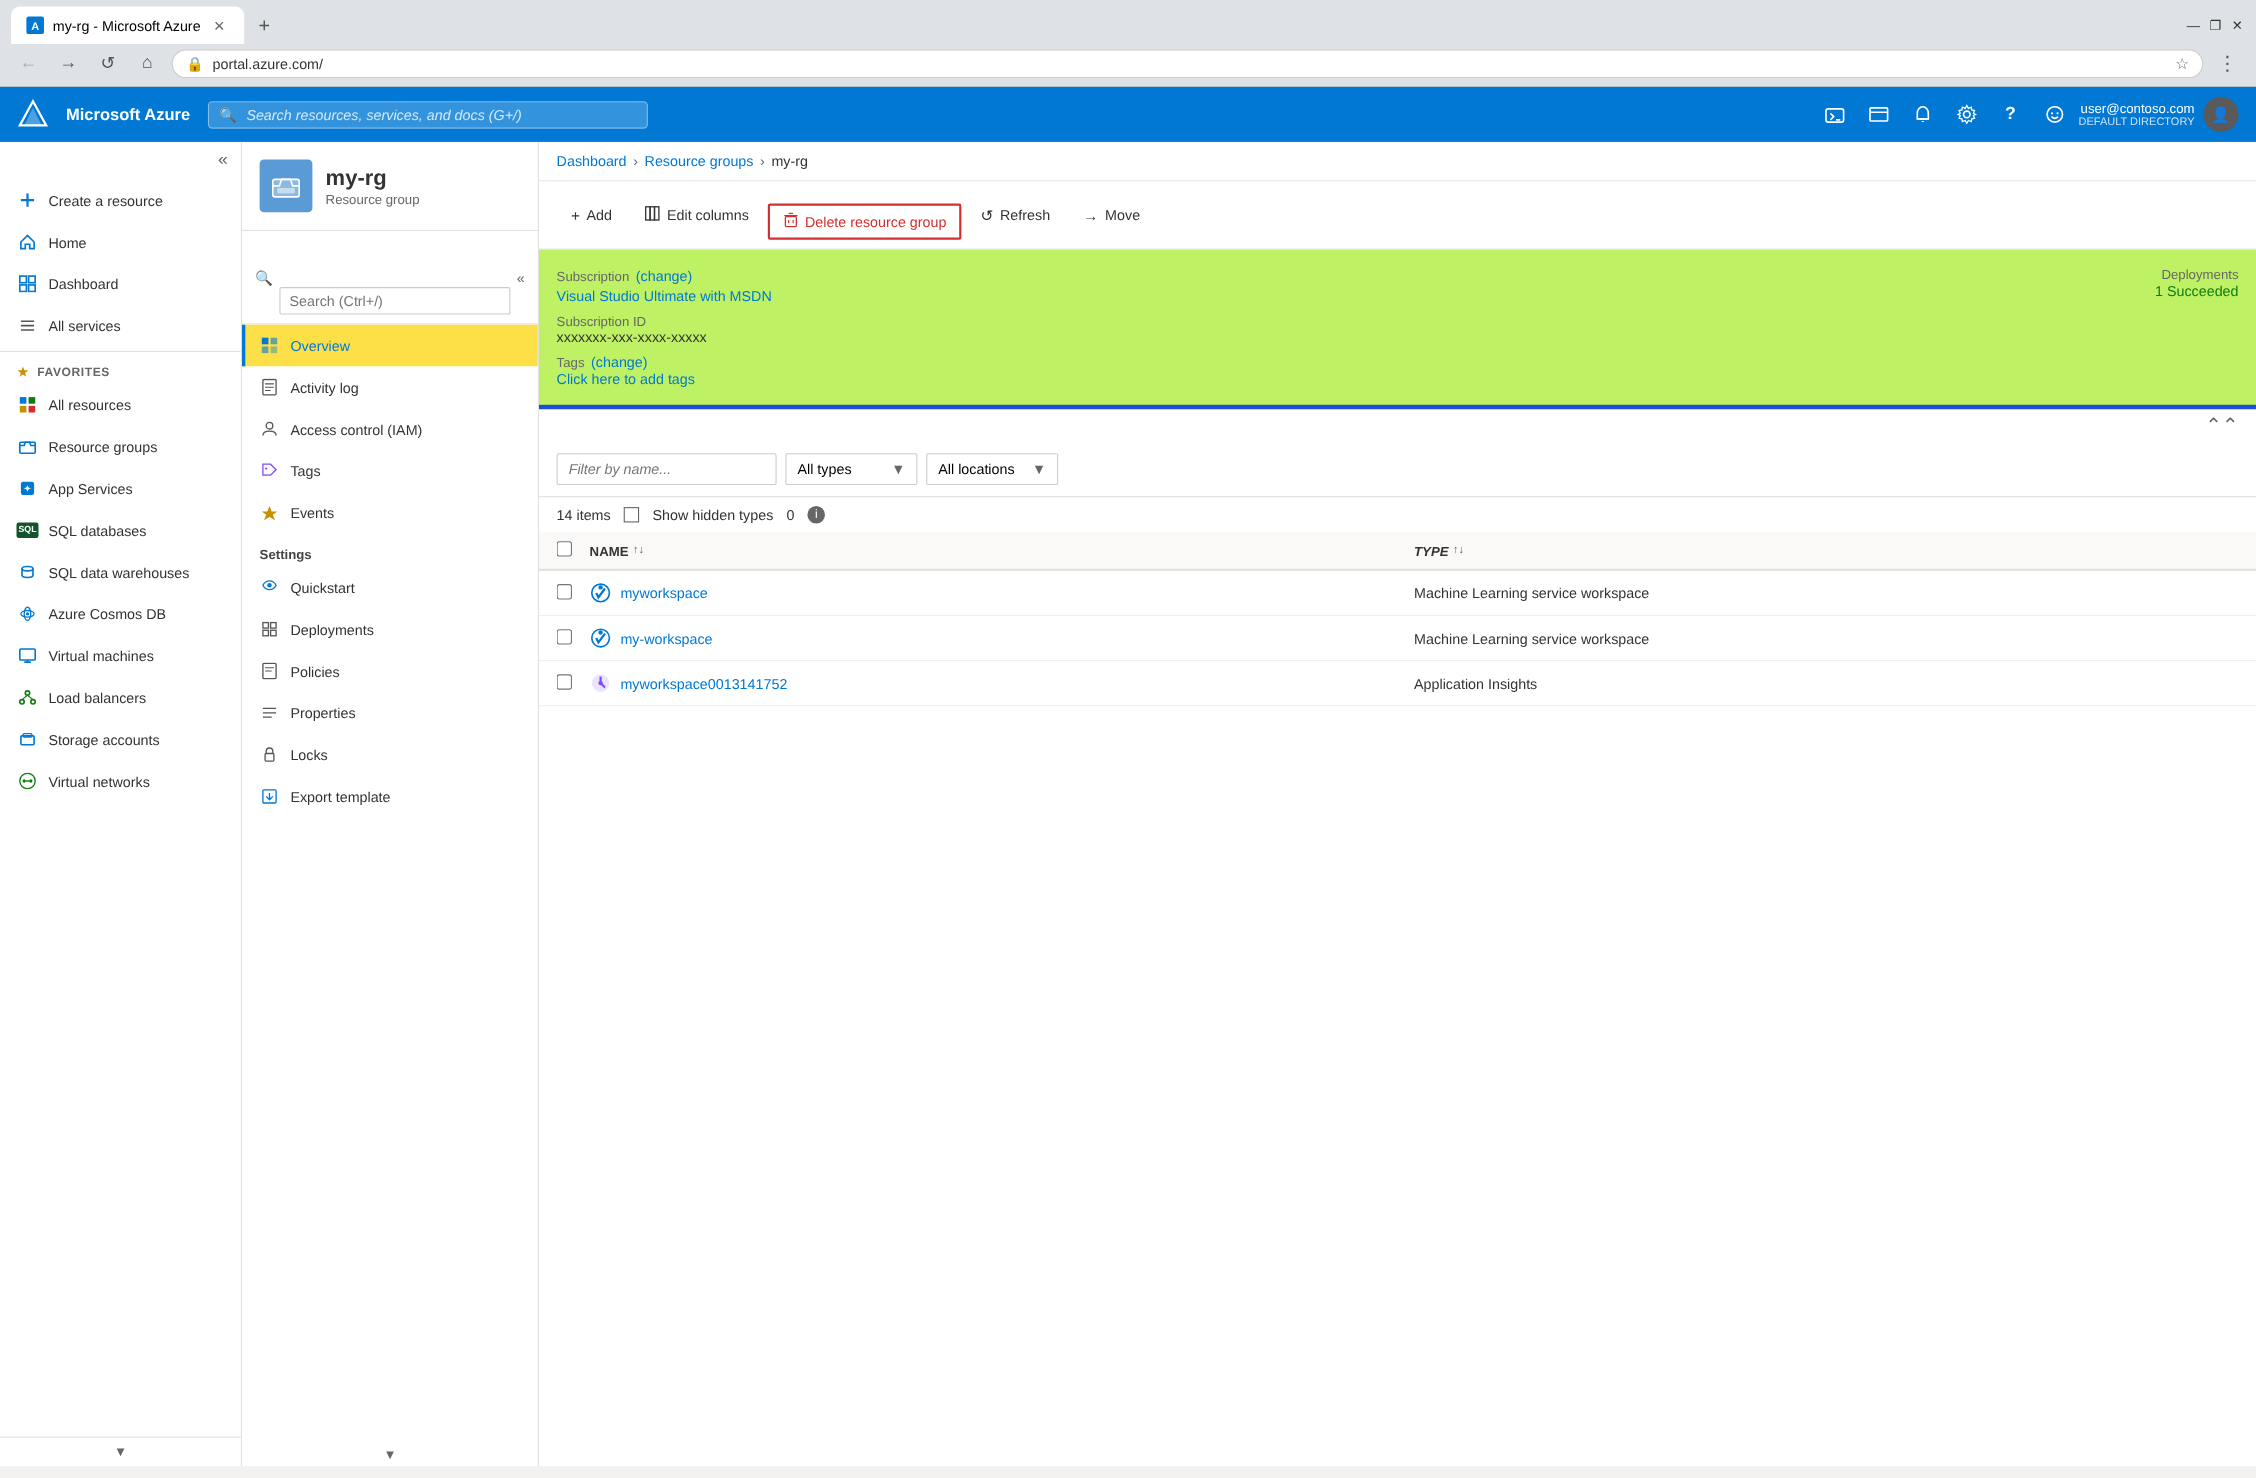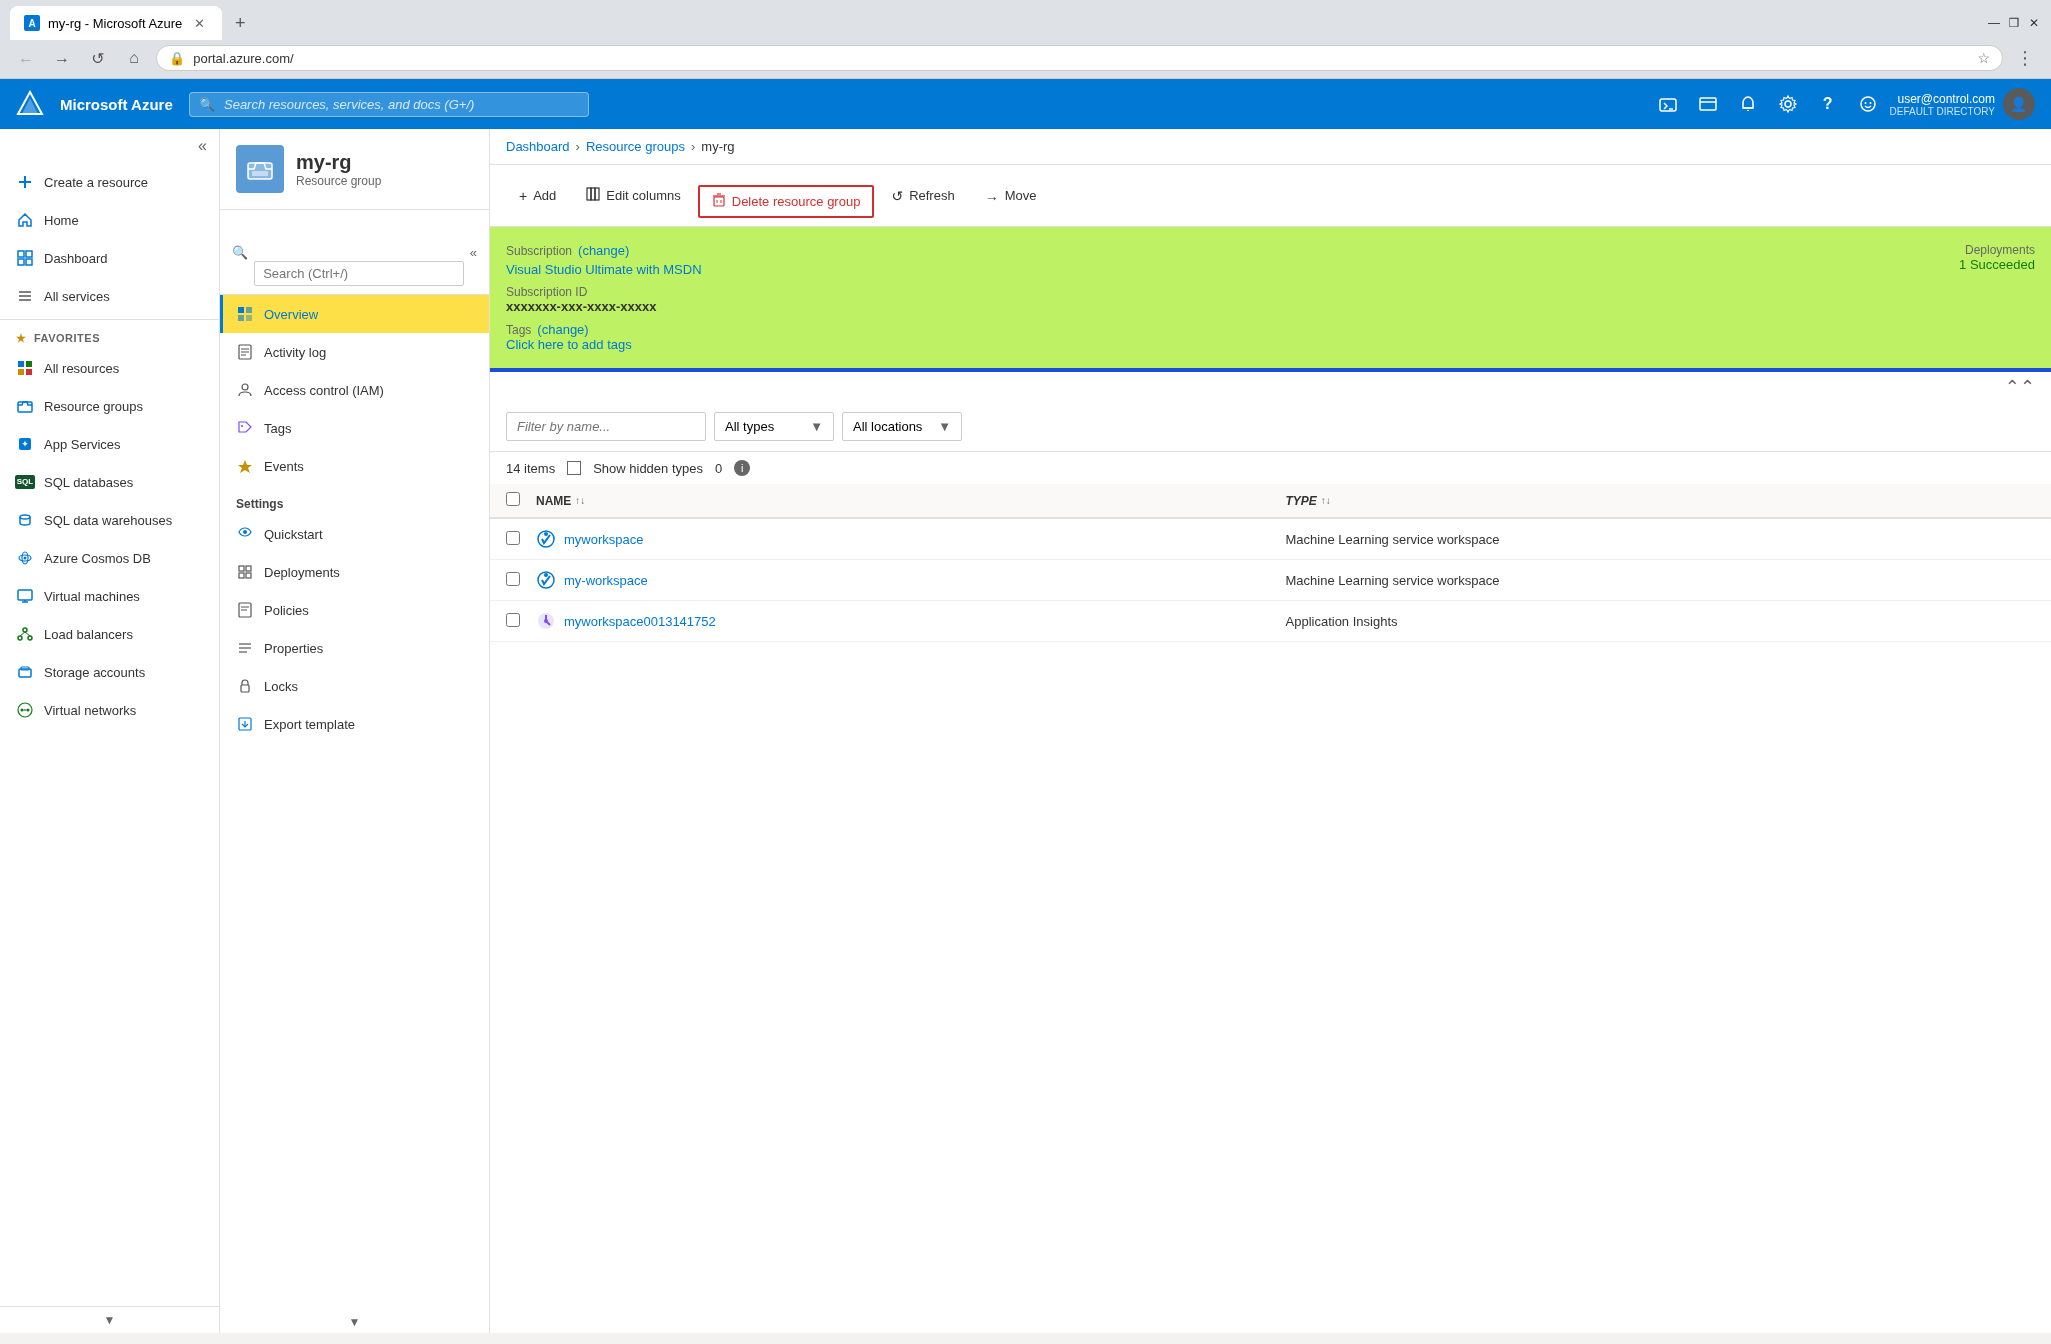--- a/index.html
+++ b/index.html
@@ -279,21 +279,21 @@
     .details-section {
       padding: 16px;
       background: #bef264;
       border-bottom: 4px solid #1d4ed8;
     }
     .details-grid {
       display: grid; grid-template-columns: 1fr 1fr;
       gap: 12px;
     }
     .details-item-label { font-size: 12px; color: #666; }
-    .details-item-value { font-size: 13px; color: #333; font-weight: bold; }
+    .details-item-value { font-size: 13px; color: #333; }
     .details-item-link { color: #0078d4; cursor: pointer; text-decoration: none; }
     .details-collapse-btn {
       display: flex; justify-content: flex-end;
       padding: 4px 16px;
     }
     .details-collapse-btn span { color: #666; cursor: pointer; font-size: 18px; }
 
     
     .resources-section {
       flex: 1; overflow-y: auto;
@@ -451,21 +451,21 @@
       <div class="azure-header-icon" title="Feedback">
         <svg width="20" height="20" viewBox="0 0 20 20">
             <circle cx="10" cy="10" r="7" fill="none" stroke="white" stroke-width="1.5"></circle>
             <path d="M7 12 Q10 15 13 12" fill="none" stroke="white" stroke-width="1.5"></path>
             <circle cx="7.5" cy="9" r="1" fill="white"></circle>
             <circle cx="12.5" cy="9" r="1" fill="white"></circle>
           </svg>
       </div>
       <div class="azure-user">
         <div style="text-align:right;">
-          <div style="font-size:12px; color:white;">user@control.com</div>
+          <div style="font-size:12px; color:white;">user@contoso.com</div>
           <div style="font-size:10px; color:rgba(255,255,255,0.8);">DEFAULT DIRECTORY</div>
         </div>
         <div class="azure-avatar">👤</div>
       </div>
     </div>
   </div>
 
   <div class="azure-body">
 
     <div class="azure-sidebar">

